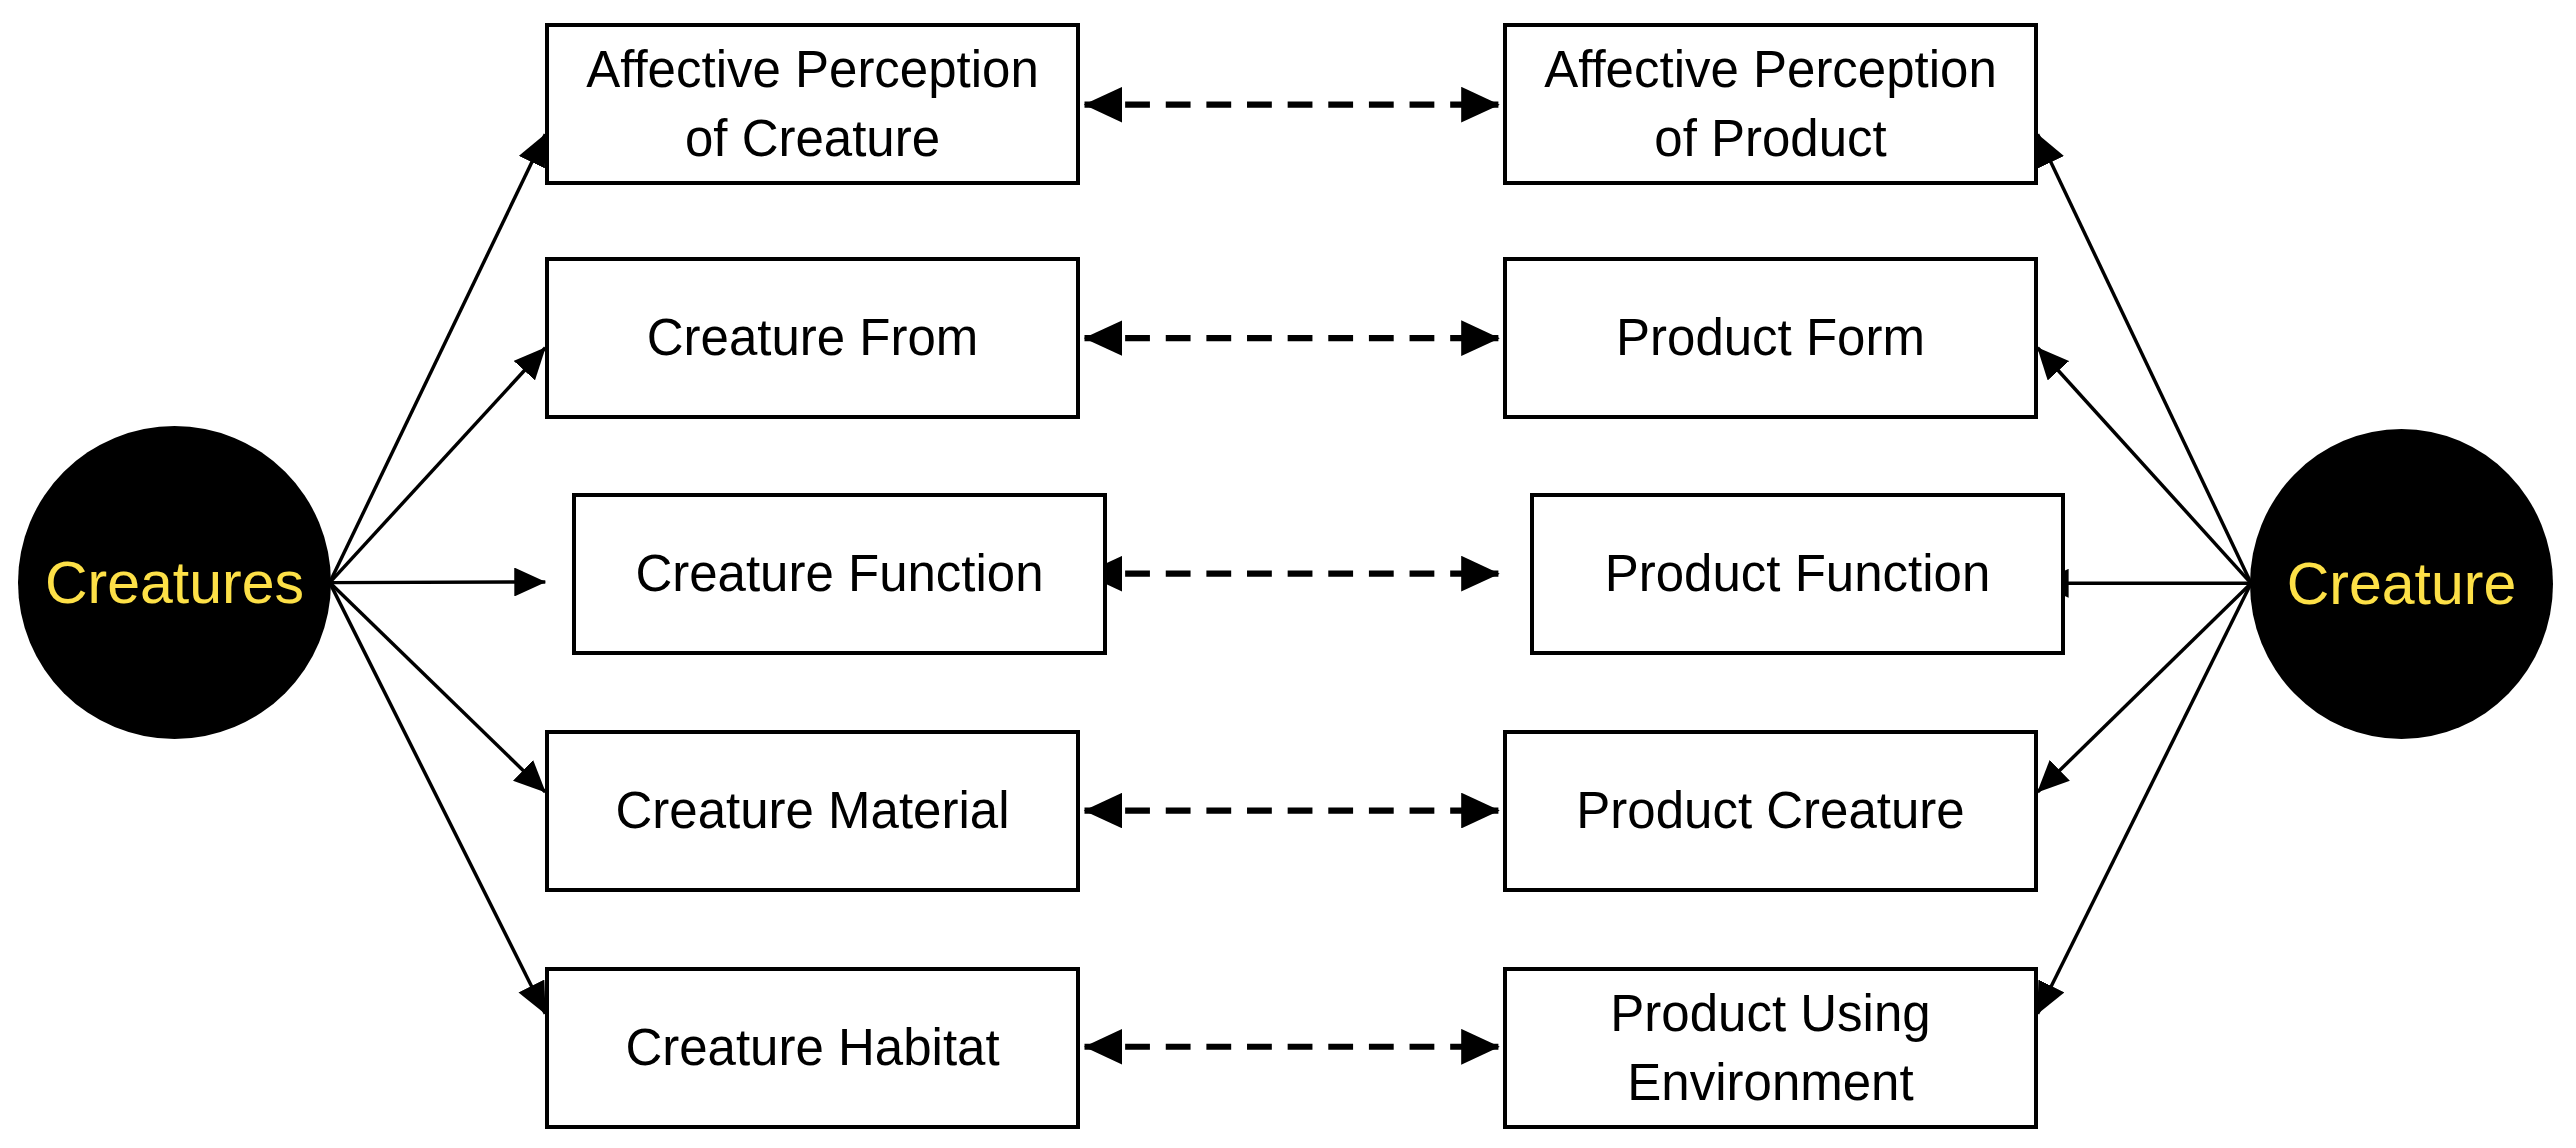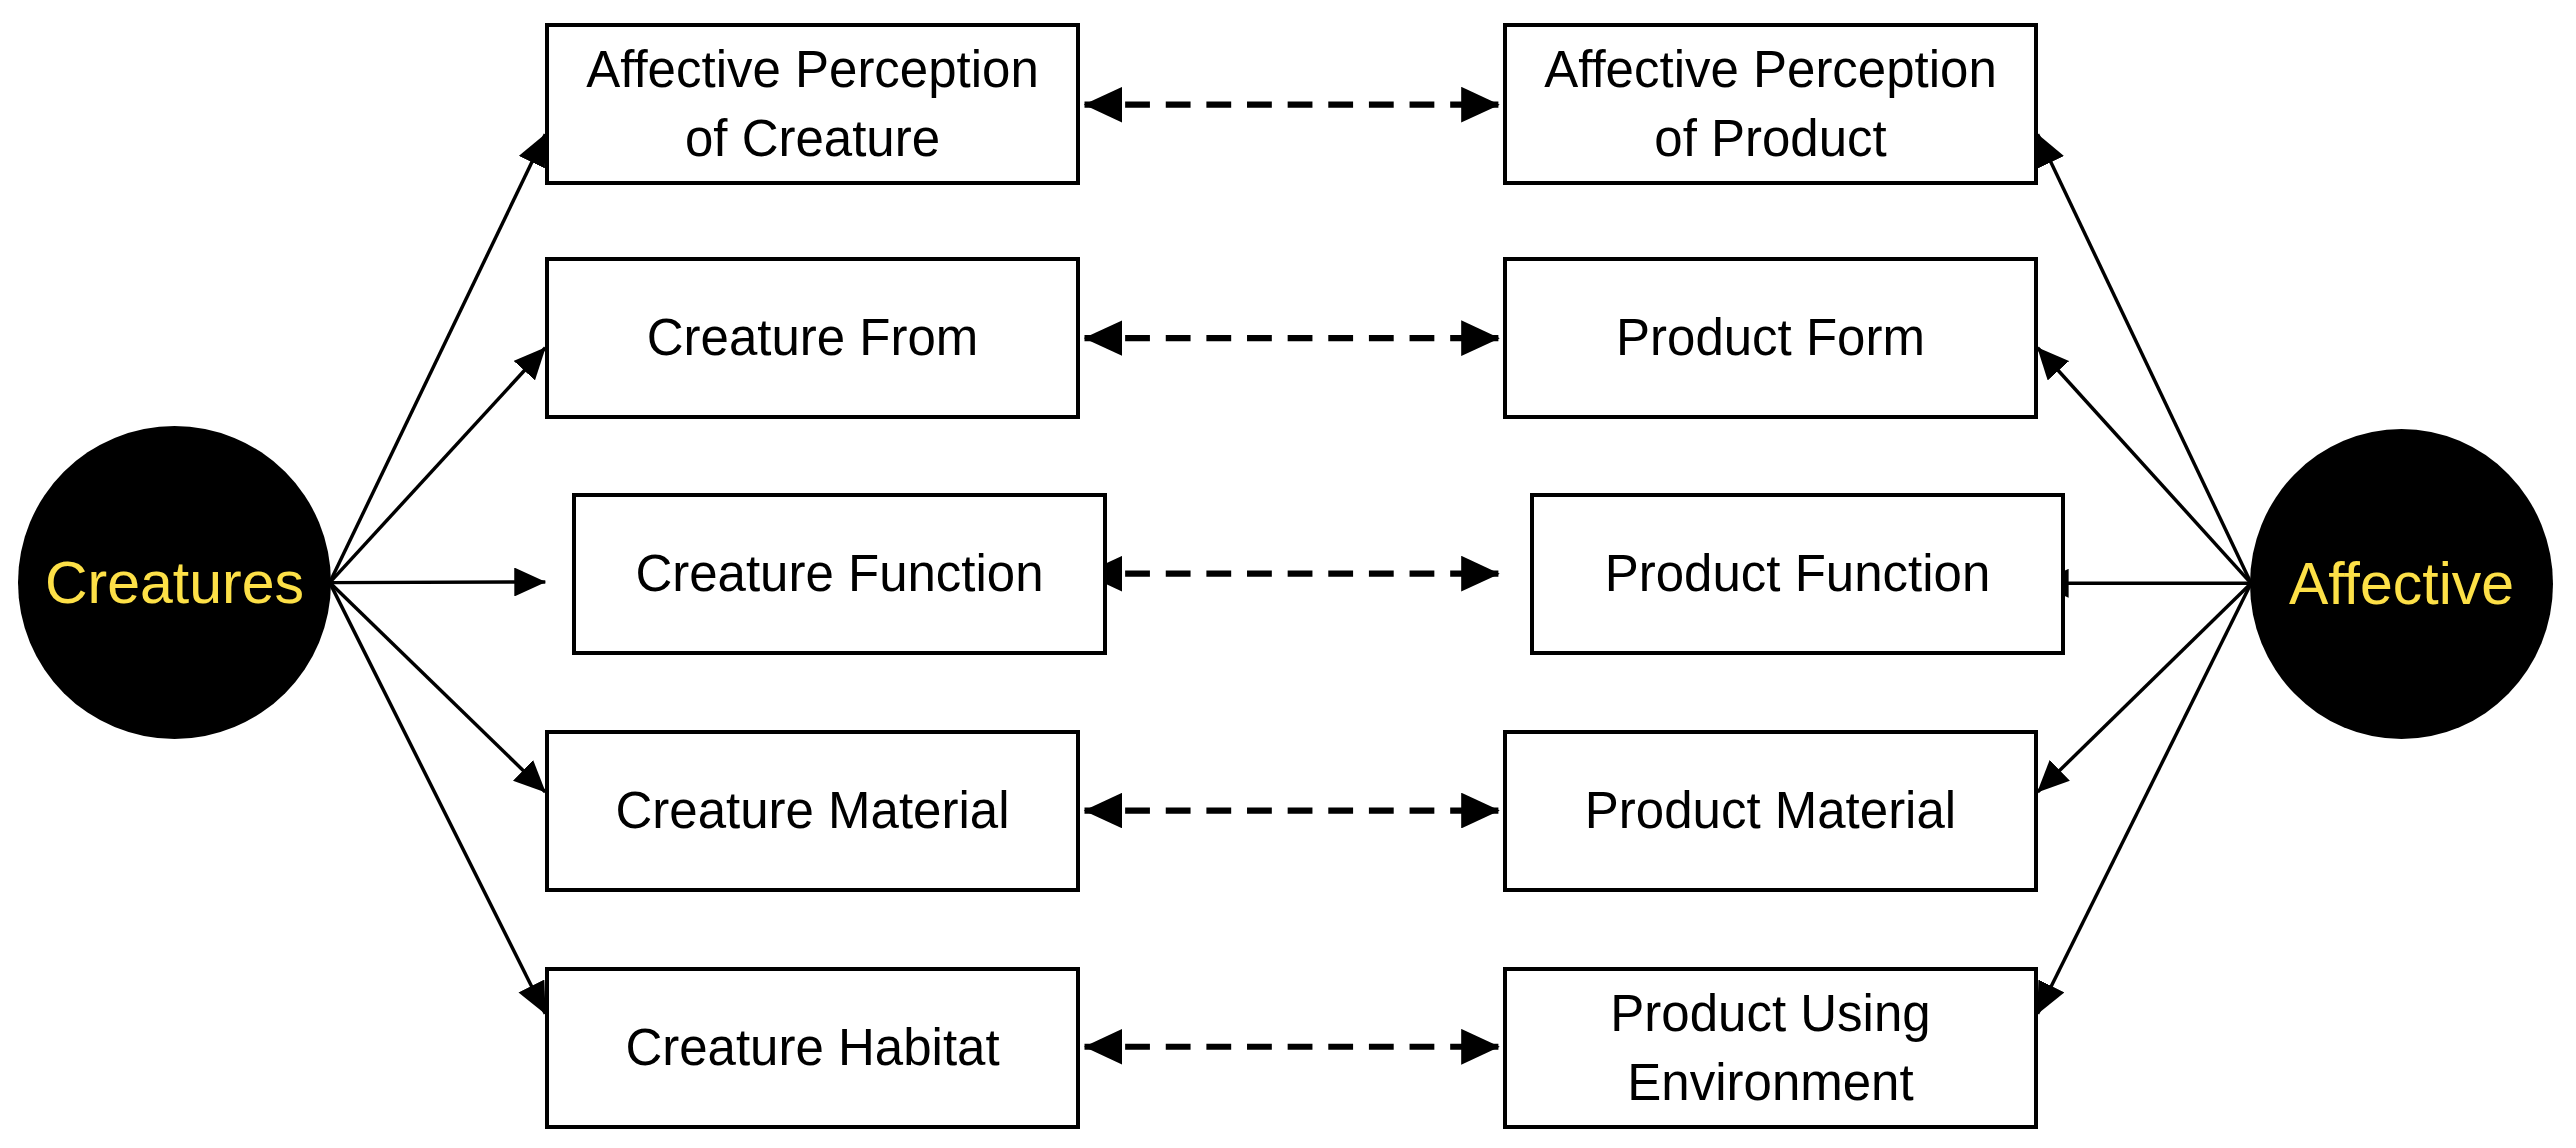--- a/index.html
+++ b/index.html
@@ -109,21 +109,21 @@
     <line class="dashed-line" x1="1574" y1="833" x2="2175" y2="833" marker-start="url(#headStartBig)" marker-end="url(#headEndBig)"></line>
     <line class="dashed-line" x1="1574" y1="1177" x2="2175" y2="1177" marker-start="url(#headStartBig)" marker-end="url(#headEndBig)"></line>
     <line class="dashed-line" x1="1574" y1="1520" x2="2175" y2="1520" marker-start="url(#headStartBig)" marker-end="url(#headEndBig)"></line>
   </svg>
 
   <div class="node-circle node-creatures">
     <span>Creatures</span>
   </div>
 
   <div class="node-circle node-products">
-    <span>Affective</span>
+    <span>Creature</span>
   </div>
 
   <div class="map-box col-left row-1">
     <span>Affective Perception of Creature</span>
   </div>
   <div class="map-box col-left row-2">
     <span>Creature From</span>
   </div>
   <div class="map-box col-left row-3">
     <span>Creature Function</span>
@@ -138,20 +138,20 @@
   <div class="map-box col-right row-1">
     <span>Affective Perception of Product</span>
   </div>
   <div class="map-box col-right row-2">
     <span>Product Form</span>
   </div>
   <div class="map-box col-right row-3">
     <span>Product Function</span>
   </div>
   <div class="map-box col-right row-4">
-    <span>Product Material</span>
+    <span>Product Creature</span>
   </div>
   <div class="map-box col-right row-5">
     <span>Product Using Environment</span>
   </div>
 
 </div>
 
 
 </body></html>

